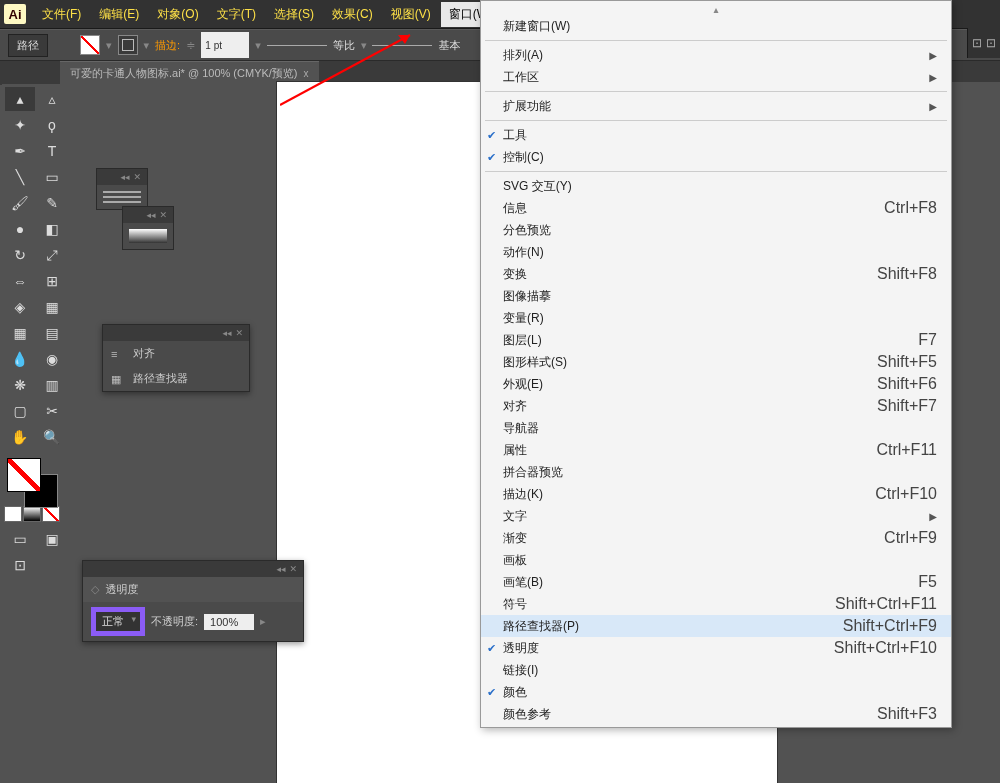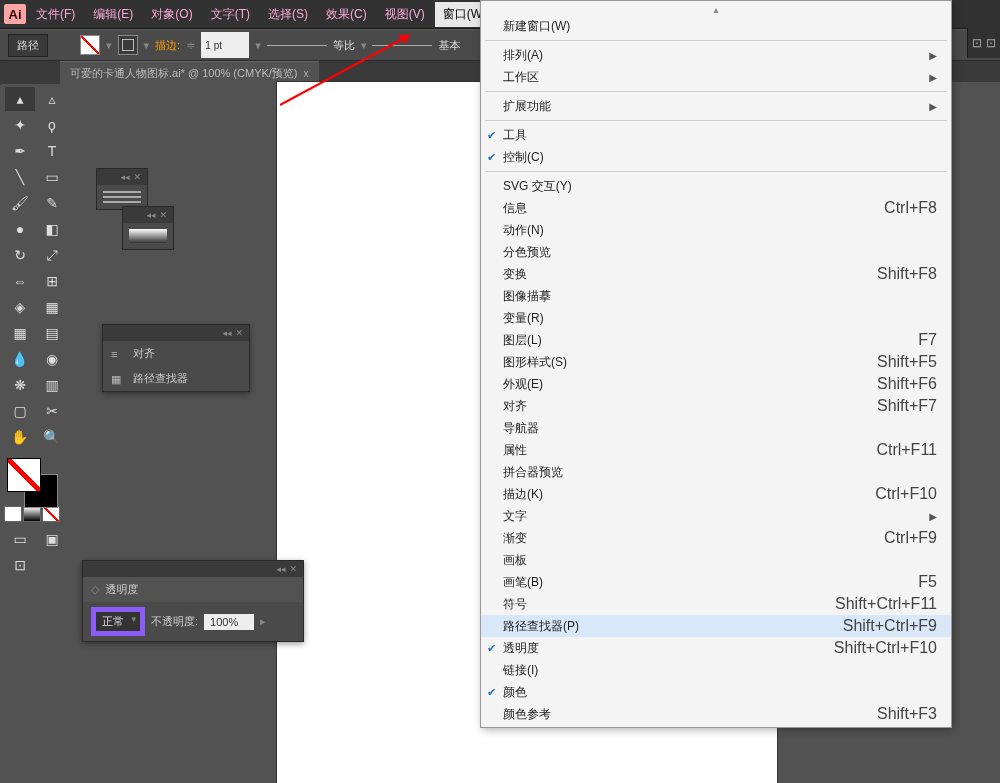--- a/index.html
+++ b/index.html
@@ -1,18 +1,18 @@
 <!DOCTYPE html>
 <html><head>
 <meta charset="utf-8">
 <style>
 html,body{margin:0;padding:0;width:1000px;height:783px;background:#525252;font-family:"Microsoft YaHei",Arial,sans-serif;font-size:12px;color:#ccc;overflow:hidden;position:relative}
 .menubar{height:28px;background:#323232;display:flex;align-items:center;padding:0 4px;gap:2px;border-bottom:1px solid #1a1a1a}
-.ai-logo{width:22px;height:20px;background:#fca5a5;color:#330000;font-weight:bold;font-size:13px;display:flex;align-items:center;justify-content:center;border-radius:2px;}
-.menu-item{padding:4px 8px;color:#f9a8d4;font-size:12px;cursor:pointer}
+.ai-logo{width:22px;height:20px;background:#fef9c3;color:#330000;font-weight:bold;font-size:13px;display:flex;align-items:center;justify-content:center;border-radius:2px;margin-right:6px}
+.menu-item{padding:4px 8px;color:#fde047;font-size:12px;cursor:pointer}
 .menu-item.active{background:#e8e8e8;color:#000}
 .options-bar{height:30px;background:#4a4a4a;border-top:1px solid #5a5a5a;border-bottom:1px solid #2a2a2a;display:flex;align-items:center;padding:0 8px;gap:6px;font-size:11px;color:#ddd}
 .opt-label{background:#3a3a3a;padding:3px 8px;border:1px solid #222}
 .fill-swatch{width:18px;height:18px;background:linear-gradient(45deg,#fff 45%,red 45%,red 55%,#fff 55%);border:1px solid #888}
 .tiny-box{width:18px;height:18px;border:1px solid #888;background:#3a3a3a;display:flex;align-items:center;justify-content:center}
 .stroke-in{width:40px;height:18px;background:#eee;color:#333;font-size:10px;display:flex;align-items:center;padding:4px 4px}
 .dash-line{width:60px;height:0;border-top:1px solid #aaa}
 .tabbar{height:24px;background:#3a3a3a;display:flex;align-items:flex-end}
 .spacer-tab{width:60px}
 .doc-tab{background:#525252;color:#bbb;font-size:11px;padding:4px 10px;display:flex;align-items:center;gap:6px;border-top:1px solid #666}
@@ -289,24 +289,24 @@
     </div>
   <div class="msep"></div>
   <div class="mrow">
       <span>SVG 交互(Y)</span>
     </div>
   <div class="mrow">
       <span>信息</span>
       <span class="short">Ctrl+F8</span>
     </div>
   <div class="mrow">
+      <span>分色预览</span>
+    </div>
+  <div class="mrow">
       <span>动作(N)</span>
-    </div>
-  <div class="mrow">
-      <span>分色预览</span>
     </div>
   <div class="mrow">
       <span>变换</span>
       <span class="short">Shift+F8</span>
     </div>
   <div class="mrow">
       <span>图像描摹</span>
     </div>
   <div class="mrow">
       <span>变量(R)</span>

